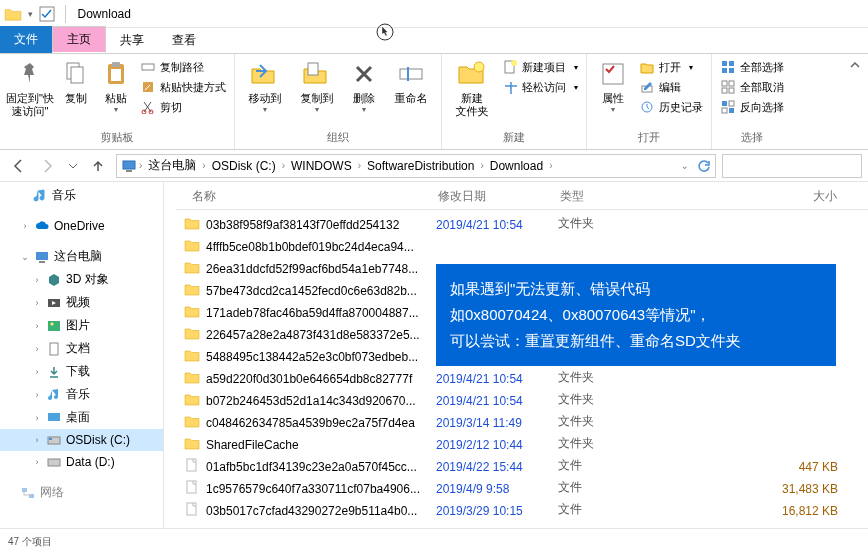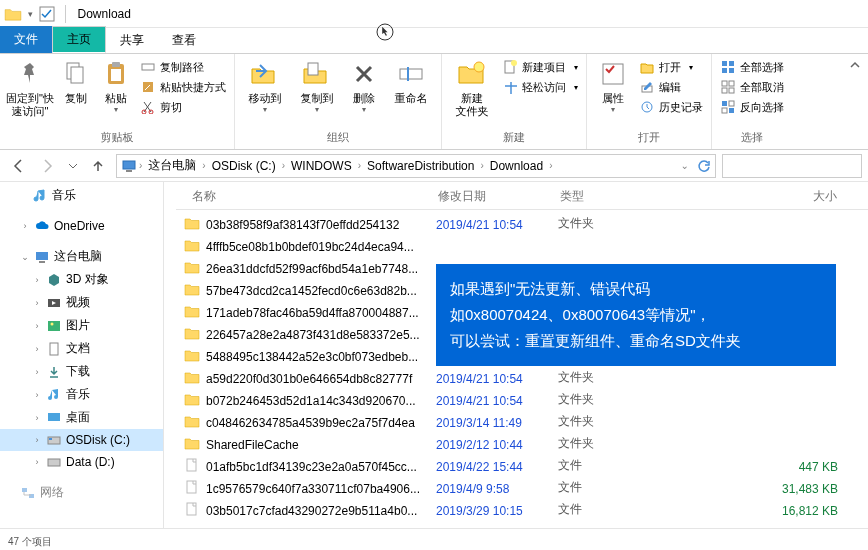--- a/index.html
+++ b/index.html
@@ -5,21 +5,21 @@
 * { margin: 0; padding: 0; box-sizing: border-box; font-family: "Microsoft YaHei", "Segoe UI", sans-serif; }
 body { width: 868px; height: 550px; background: #fff; overflow: hidden; font-size: 12px; position: relative; }
 .titlebar { height: 28px; display: flex; align-items: center; padding: 0 4px; border-bottom: 1px solid #e5e5e5; }
 .titlebar .qat { display: flex; align-items: center; gap: 6px; }
 .titlebar .folder-icon { width: 18px; height: 14px; }
 .titlebar .divider { width: 1px; height: 18px; background: #ccc; margin: 0 4px; }
 .titlebar .title { margin-left: 8px; font-size: 12px; }
 .tabs { display: flex; align-items: flex-end; height: 26px; background: #fff; border-bottom: 1px solid #d0d0d0; }
 .tab { padding: 4px 14px; font-size: 12px; cursor: pointer; position: relative; }
 .ftab { background: #1979ca; color: #fff; padding: 5px 14px; }
-.tab.active { border: 1px solid #d0d0d0; border-bottom: 1px solid #fff; background: #14b8a6; }
+.tab.active { border: 1px solid #d0d0d0; border-bottom: 1px solid #fff; background: #f9a8d4; }
 .ribbon { height: 96px; background: #fff; display: flex; border-bottom: 1px solid #d0d0d0; position: relative; }
 .group { display: flex; flex-direction: column; padding: 2px 6px; border-right: 1px solid #e5e5e5; }
 .group-body { flex: 1; display: flex; align-items: flex-start; gap: 4px; }
 .group-label { text-align: center; font-size: 11px; color: #666; padding: 2px 0; }
 .bigbtn { display: flex; flex-direction: column; align-items: center; justify-content: flex-start; width: 48px; padding-top: 2px; cursor: pointer; text-align: center; font-size: 11px; }
 .bigbtn .ico { width: 32px; height: 32px; display: flex; align-items: center; justify-content: center; margin-bottom: 2px; }
 .bigbtn .lbl { line-height: 13px; }
 .smallstack { display: flex; flex-direction: column; gap: 2px; padding-top: 2px; }
 .smallbtn { display: flex; align-items: center; gap: 4px; font-size: 11px; cursor: pointer; padding: 1px 2px; white-space: nowrap; }
 .smallbtn .sico { width: 16px; height: 16px; display: inline-flex; align-items: center; justify-content: center; }
@@ -42,21 +42,21 @@
 .c-name { width: 254px; }
 .c-date { width: 122px; }
 .c-type { width: 98px; }
 .c-size { flex: 1; text-align: right; padding-right: 30px; }
 .rows { overflow-y: auto; height: calc(100% - 28px); }
 .row { display: flex; align-items: flex-end; height: 22px; font-size: 12px; padding-left: 8px; cursor: pointer; }
 .row .fico { width: 16px; height: 16px; margin-right: 6px; }
 .row .rname { width: 230px; white-space: nowrap; overflow: hidden; text-overflow: ellipsis; }
 .row .rdate { width: 122px; color: #1d4ed8; }
 .row .rtype { width: 98px; color: #555; }
-.row .rsize { flex: 1; text-align: right; padding-right: 30px; color: #15803d; }
+.row .rsize { flex: 1; text-align: right; padding-right: 30px; color: #a16207; }
 .statusbar { height: 26px; border-top: 1px solid #e5e5e5; display: flex; align-items: center; padding: 0 8px; font-size: 10px; color: #555; }
 .overlay { position: absolute; left: 436px; top: 264px; width: 400px; background: #0066d6; color: #fff; padding: 12px 14px; font-size: 15px; line-height: 26px; z-index: 50; font-weight: 500; }
 .cursor { position: absolute; left: 375px; top: 22px; z-index: 60; }
 svg { display: block; }
 .dropdown-arrow { font-size: 8px; color: #666; }
 .chev { width: 10px; font-size: 9px; color: #777; text-align: center; }
 </style>
 </head>
 <body>
 

